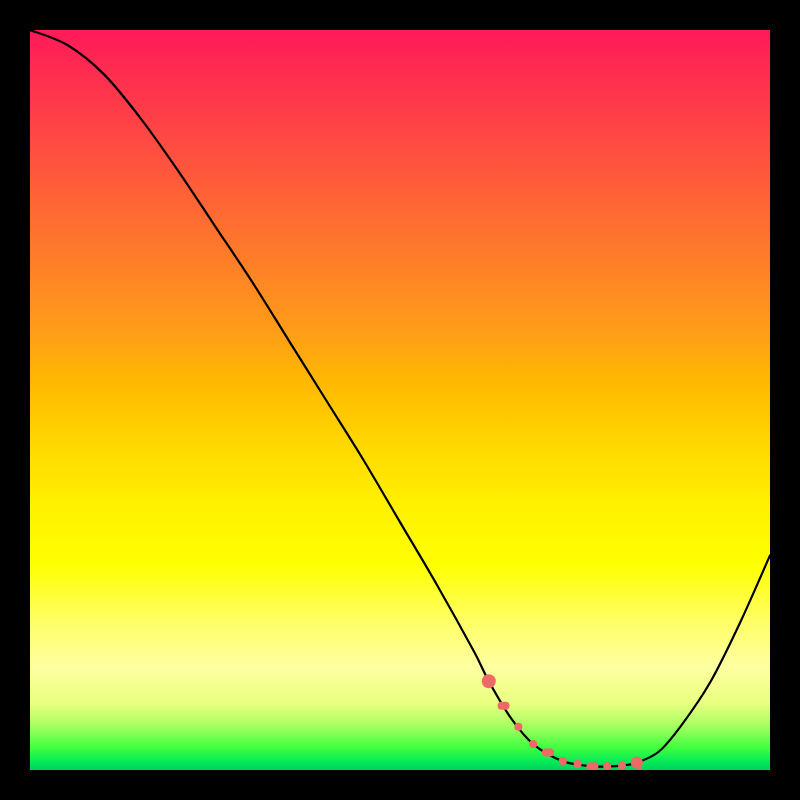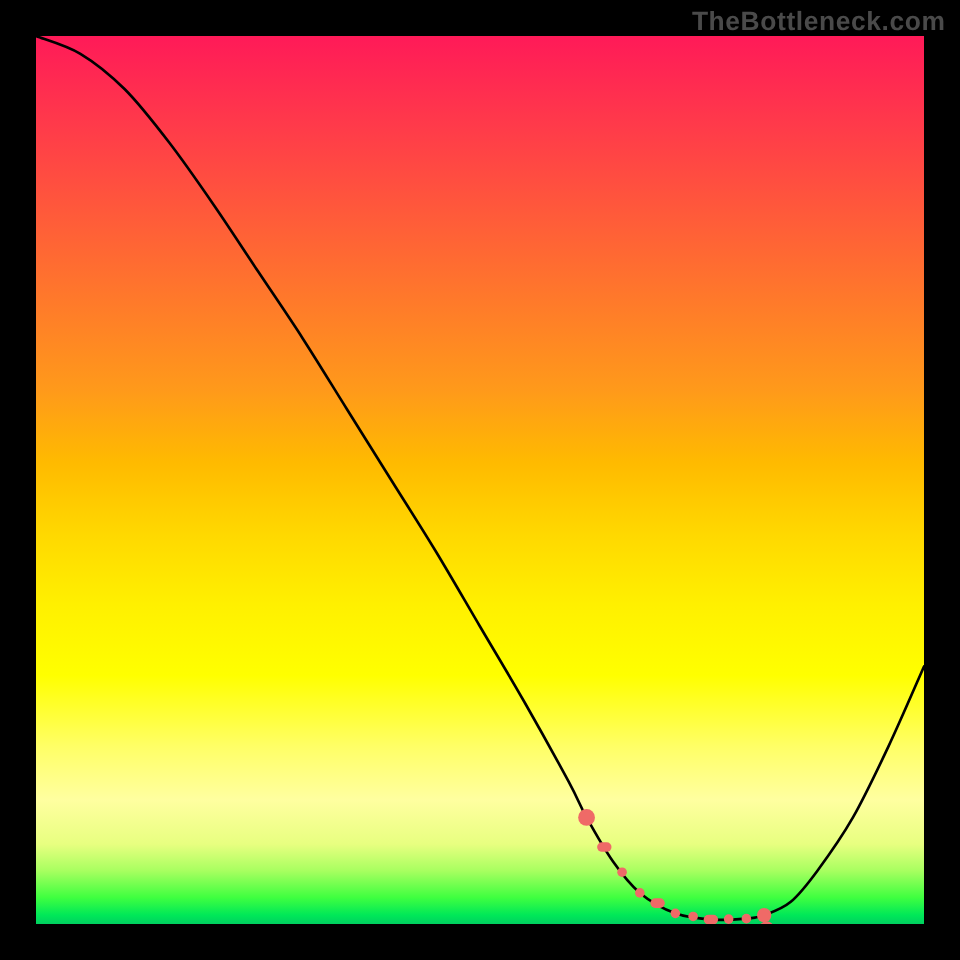--- a/index.html
+++ b/index.html
@@ -68,21 +68,20 @@
     width: 100%;
     height: 100%;
     pointer-events: none;
   }
 </style>
 </head>
 <body>
 
 <div class="frame">
 
-  <div class="watermark">TheBottleneck.com</div>
 
   <div class="plot-area">
     <div class="gradient"></div>
 
     <svg class="curve" viewBox="0 0 740 740" preserveAspectRatio="none">
       <path id="curve-path" fill="none" stroke="#000000" stroke-width="2.2" stroke-linecap="round" stroke-linejoin="round" d="M 0,0 C 6.166666666666667,2.466666666666678 24.666666666666664,7.400000000000053 37,14.800000000000068 C 49.333333333333336,22.200000000000085 61.666666666666664,32.06666666666678 74,44.40000000000009 C 86.33333333333333,56.733333333333405 98.66666666666667,72.76666666666665 111,88.79999999999995 C 123.33333333333333,104.83333333333326 135.66666666666666,122.71666666666657 148,140.5999999999999 C 160.33333333333334,158.48333333333326 172.66666666666666,177.60000000000002 185,196.10000000000002 C 197.33333333333334,214.60000000000002 209.66666666666666,232.4833333333333 222,251.59999999999997 C 234.33333333333334,270.71666666666664 246.66666666666666,291.06666666666666 259,310.8 C 271.3333333333333,330.53333333333336 283.6666666666667,350.26666666666665 296,370 C 308.3333333333333,389.73333333333335 320.6666666666667,408.84999999999997 333,429.2 C 345.3333333333333,449.55 357.66666666666663,471.1333333333333 370,492.1 C 382.33333333333337,513.0666666666667 394.66666666666674,533.4166666666666 407.00000000000006,555 C 419.33333333333337,576.5833333333334 435.3666666666667,605.5666666666667 444,621.6 C 452.6333333333333,637.6333333333333 452.6333333333333,640.1 458.8,651.2 C 464.9666666666667,662.3000000000001 473.6,677.7166666666667 481,688.2 C 488.4,698.6833333333334 494.5666666666667,706.9466666666667 503.20000000000005,714.1 C 511.83333333333337,721.2533333333333 522.9333333333333,727.4200000000001 532.8,731.12 C 542.6666666666666,734.8199999999999 552.5333333333333,735.56 562.4,736.3 C 572.2666666666667,737.04 584.6,736.1766666666666 592,735.56 C 599.4,734.9433333333333 600.6333333333333,734.9433333333334 606.8,732.6 C 612.9666666666666,730.2566666666667 621.6,727.6666666666666 629,721.5 C 636.4,715.3333333333334 642.5666666666667,707.3166666666667 651.2,695.6 C 659.8333333333334,683.8833333333333 670.9333333333334,668.4666666666667 680.8000000000001,651.2 C 690.6666666666667,633.9333333333334 700.5333333333333,612.9666666666667 710.4,592 C 720.2666666666667,571.0333333333333 735.0666666666666,536.5 740,525.4"></path>
       <g id="flat-markers">
           <circle cx="458.8" cy="651.2" r="7" fill="#ef6a67"></circle>
           <rect x="467.6" y="671.8666666666667" width="12" height="8" rx="4" fill="#ef6a67"></rect>
           <rect x="484.40000000000003" y="692.8333333333334" width="8" height="8" rx="4" fill="#ef6a67"></rect>

